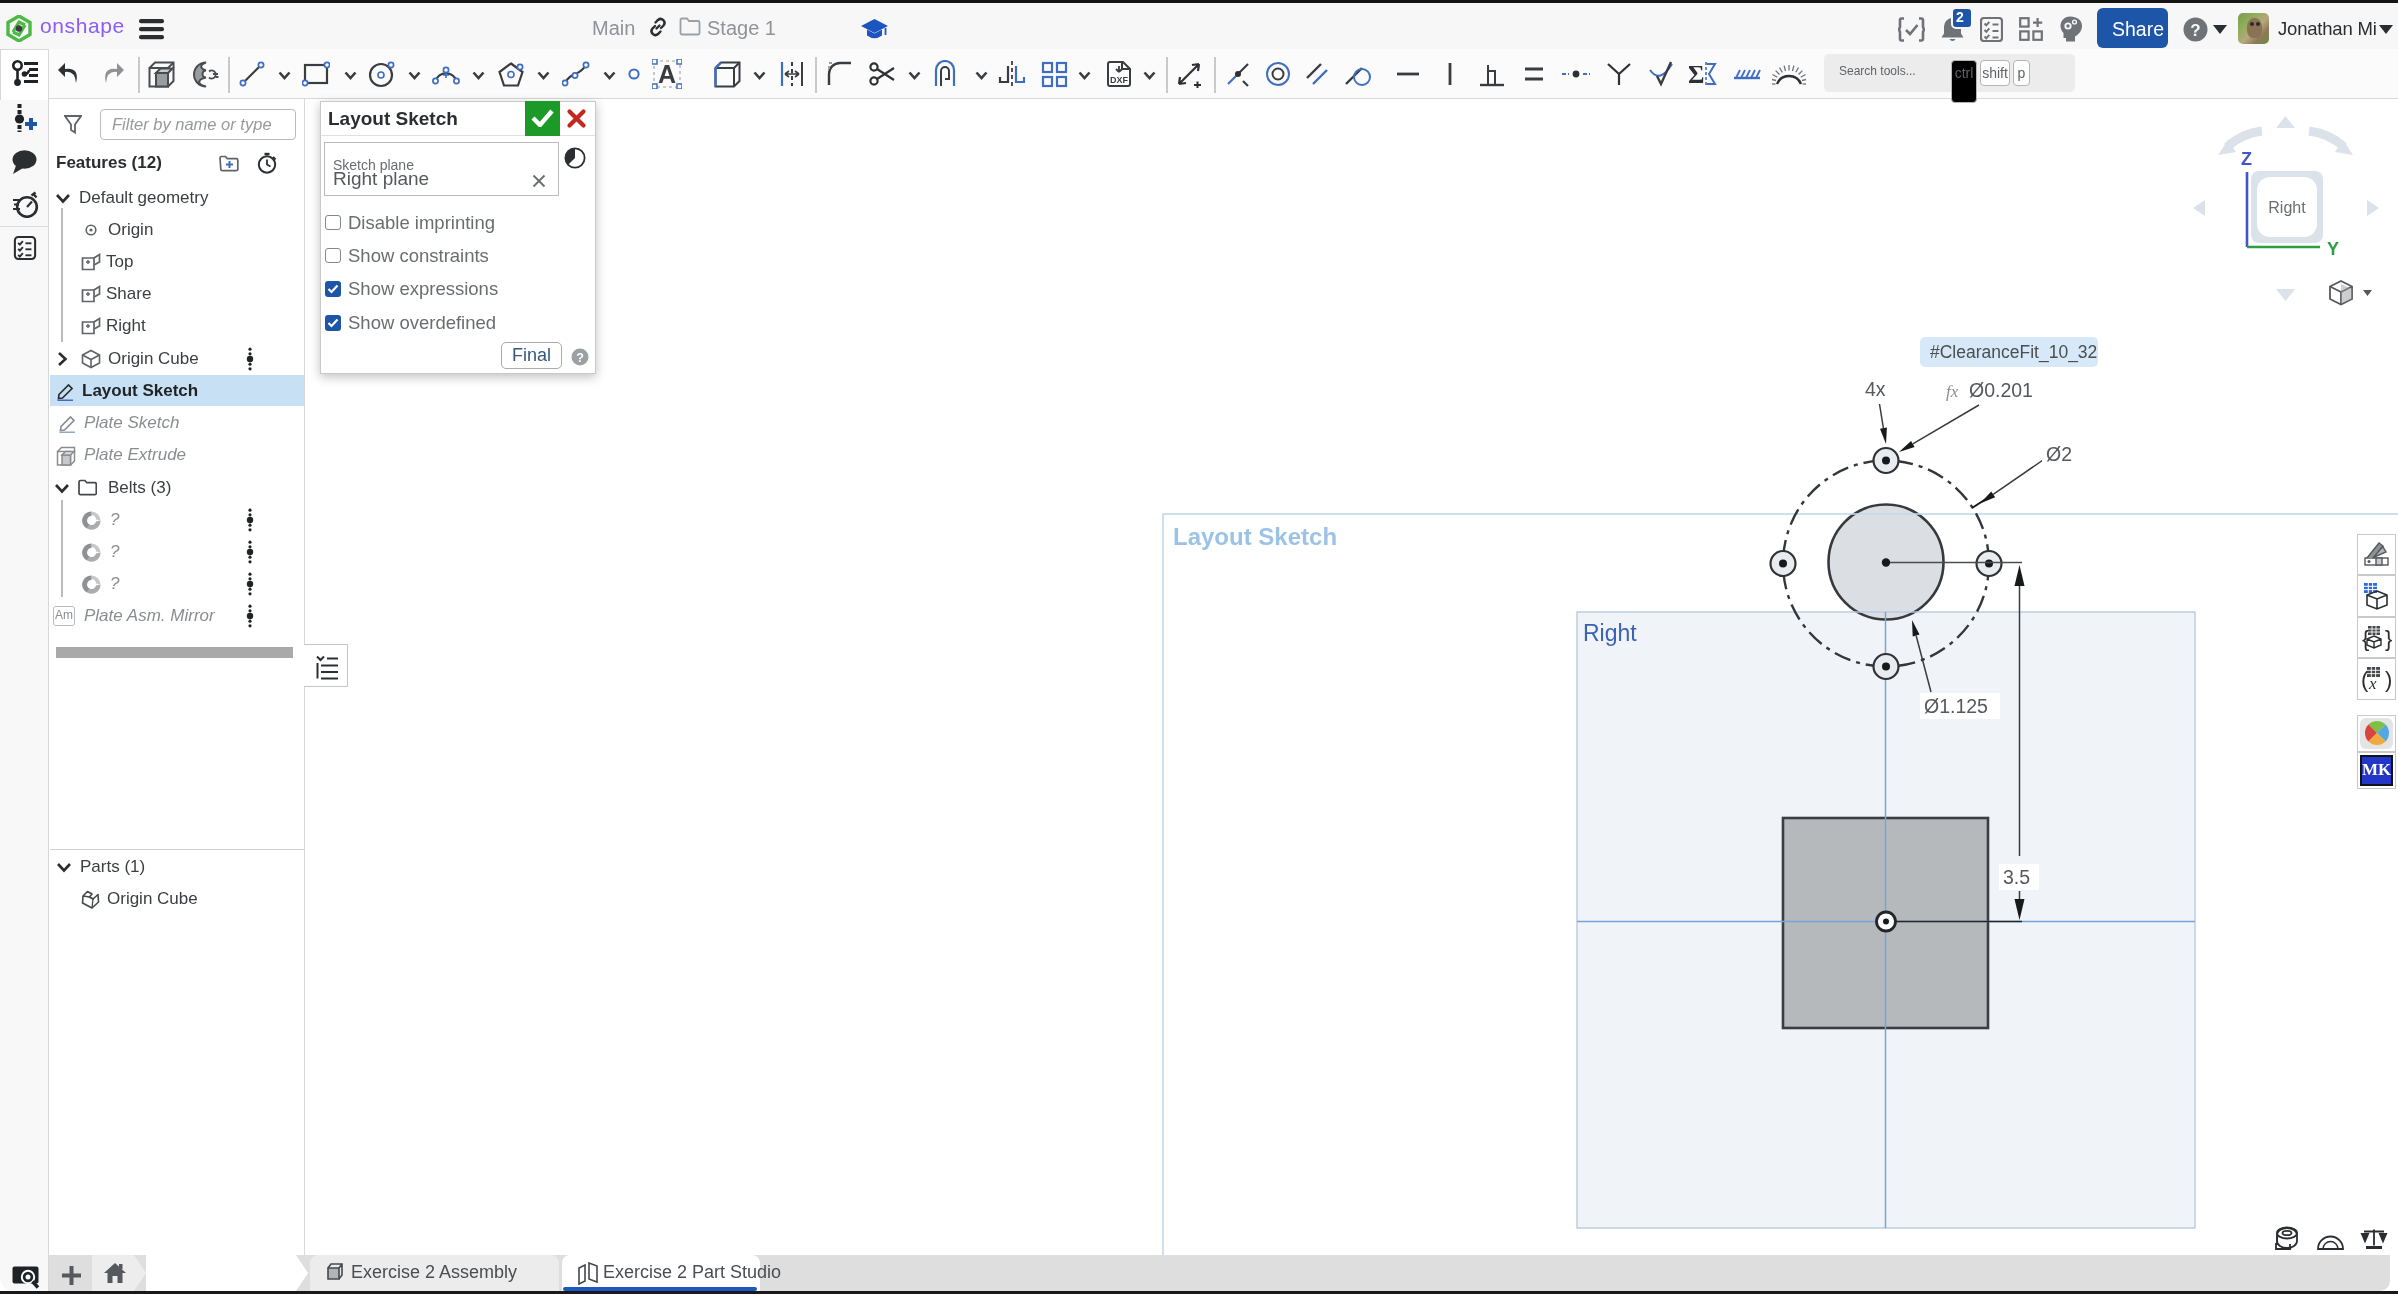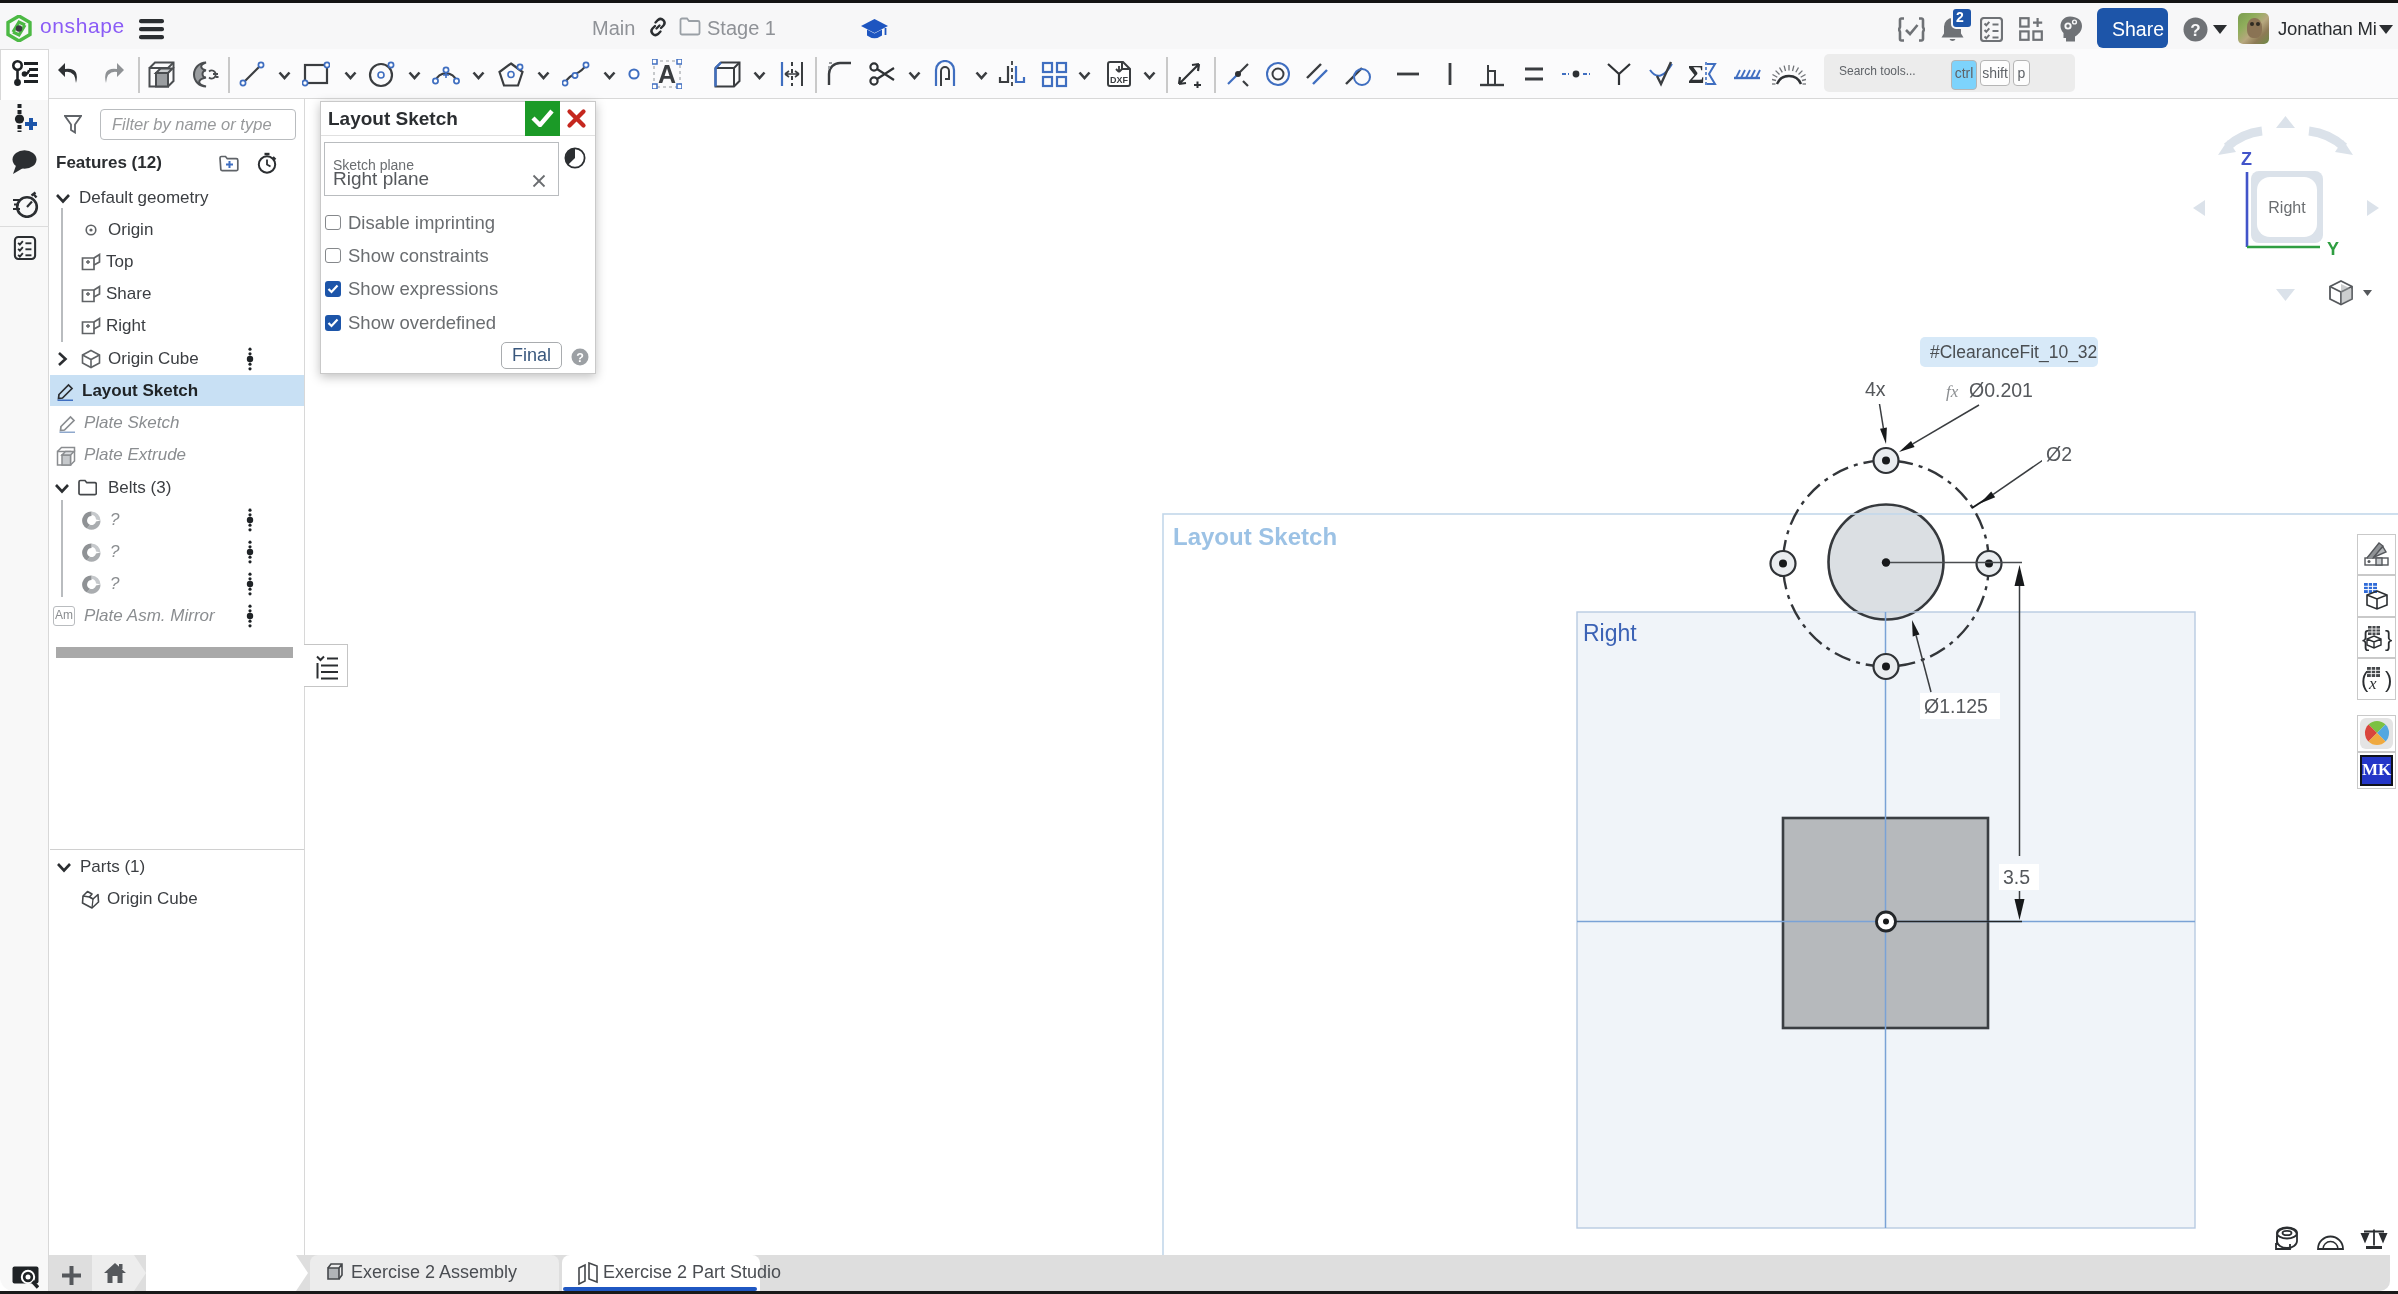--- a/index.html
+++ b/index.html
@@ -362,21 +362,21 @@
         <path d="M20.5 11.0 L21.9 5.6"></path>
         <path d="M23.8 12.3 L26.5 7.5"></path>
         <path d="M26.5 14.5 L30.4 10.6"></path>
         <path d="M28.7 17.2 L33.5 14.5"></path>
         <path d="M30.0 20.5 L35.4 19.1"></path>
         <path d="M30.5 24.0 L36.0 24.0"></path>
       </g>
     </svg>
     <div class="abs" style="left:1824px;top:54px;width:251px;height:38px;background:#ececec;border-radius:5px;"></div>
     <div class="t" style="left:1839px;top:64px;font-size:12px;color:#5f6368;">Search tools...</div>
-    <div class="abs" style="left:1951px;top:60px;width:26px;height:30px;background:#7dd3fc;border:1px solid #b5b5b5;border-radius:4px;box-sizing:border-box;text-align:center;font-size:14px;color:#5f6368;line-height:24px;">ctrl</div>
+    <div class="abs" style="left:1951px;top:60px;width:26px;height:43px;background:#000000;border:1px solid #b5b5b5;border-radius:4px;box-sizing:border-box;text-align:center;font-size:14px;color:#5f6368;line-height:24px;">ctrl</div>
     <div class="abs" style="left:1980px;top:60px;width:30px;height:26px;background:#fdfdfd;border:1px solid #b5b5b5;border-radius:4px;box-sizing:border-box;text-align:center;font-size:14px;color:#5f6368;line-height:24px;">shift</div>
     <div class="abs" style="left:2013px;top:60px;width:17px;height:26px;background:#fdfdfd;border:1px solid #b5b5b5;border-radius:4px;box-sizing:border-box;text-align:center;font-size:14px;color:#5f6368;line-height:24px;">p</div>
   </div>
 
 <div class="abs" style="left:0;top:0;width:2398px;height:1294px;">
     <div class="abs" style="left:50px;top:375px;width:254px;height:31px;background:#c8e0f4;"></div>
     <svg class="abs" style="left:14px;top:104px" width="26" height="28" viewBox="0 0 26 28">
       <g fill="#1f2326">
         <rect x="3.5" y="0" width="4" height="4"></rect>
         <rect x="3.5" y="6" width="4" height="4"></rect>

